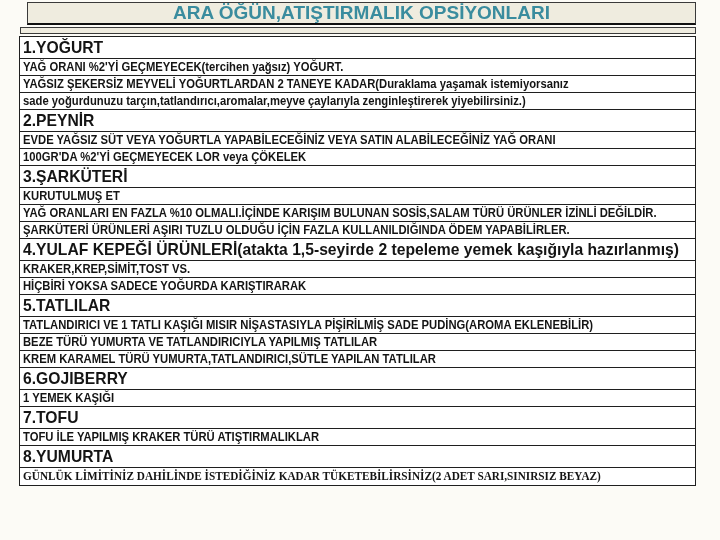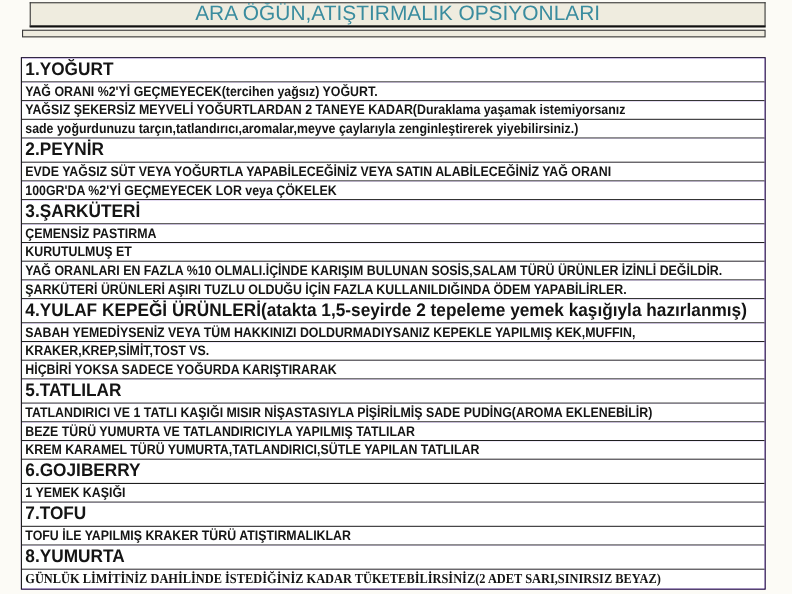--- a/index.html
+++ b/index.html
@@ -27,36 +27,36 @@
     background:var(--cream);
     border:1px solid #3a3a3a;
     border-bottom:2px solid #101010;
     display:flex;
     align-items:center;
     justify-content:center;
     overflow:hidden;
   }
   .title-row .t{
     color:var(--teal);
-    font-weight:normal;
+    font-weight:bold;
     font-size:19px;
     white-space:nowrap;
     display:inline-block;
   }
   .spacer-row{
     margin-top:2px;
     margin-left:1px;
     height:7px;
     background:var(--cream);
     border:1px solid #3a3a3a;
   }
   .rows{
-    margin-top:18px;
+    margin-top:2px;
     border:1px solid var(--border);
-    background:#6d28d9;
+    background:#000000;
   }
   .row{
     border-bottom:1px solid var(--border);
     display:flex;
     align-items:center;
     padding-left:3px;
     overflow:hidden;
     white-space:nowrap;
     background:#FFFFFF;
   }
@@ -99,36 +99,30 @@
       <div class="row item">
         <span class="fit i" style="transform: scaleX(0.9);">EVDE YAĞSIZ SÜT VEYA YOĞURTLA YAPABİLECEĞİNİZ  VEYA SATIN ALABİLECEĞİNİZ YAĞ ORANI</span>
       </div>
       <div class="row item">
         <span class="fit i" style="transform: scaleX(0.9);"> 100GR'DA  %2'Yİ GEÇMEYECEK LOR veya ÇÖKELEK</span>
       </div>
       <div class="row header">
         <span class="fit h" style="transform: scaleX(0.95);">3.ŞARKÜTERİ</span>
       </div>
       <div class="row item">
-        <span class="fit i" style="transform: scaleX(0.9);">ÇEMENSİZ PASTIRMA</span>
-      </div>
-      <div class="row item">
         <span class="fit i" style="transform: scaleX(0.9);">KURUTULMUŞ ET</span>
       </div>
       <div class="row item">
         <span class="fit i" style="transform: scaleX(0.9);">YAĞ ORANLARI EN FAZLA %10 OLMALI.İÇİNDE KARIŞIM BULUNAN SOSİS,SALAM TÜRÜ  ÜRÜNLER İZİNLİ DEĞİLDİR.</span>
       </div>
       <div class="row item">
         <span class="fit i" style="transform: scaleX(0.9);">ŞARKÜTERİ ÜRÜNLERİ AŞIRI TUZLU OLDUĞU İÇİN  FAZLA KULLANILDIĞINDA ÖDEM YAPABİLİRLER.</span>
       </div>
       <div class="row header">
         <span class="fit h" style="transform: scaleX(0.95);">4.YULAF KEPEĞİ ÜRÜNLERİ(atakta 1,5-seyirde 2 tepeleme yemek kaşığıyla hazırlanmış)</span>
-      </div>
-      <div class="row item">
-        <span class="fit i" style="transform: scaleX(0.9);">SABAH YEMEDİYSENİZ VEYA TÜM HAKKINIZI DOLDURMADIYSANIZ KEPEKLE YAPILMIŞ KEK,MUFFIN,</span>
       </div>
       <div class="row item">
         <span class="fit i" style="transform: scaleX(0.9);">KRAKER,KREP,SİMİT,TOST VS.</span>
       </div>
       <div class="row item">
         <span class="fit i" style="transform: scaleX(0.9);">HİÇBİRİ YOKSA SADECE YOĞURDA KARIŞTIRARAK</span>
       </div>
       <div class="row header">
         <span class="fit h" style="transform: scaleX(0.95);">5.TATLILAR</span>
       </div>

